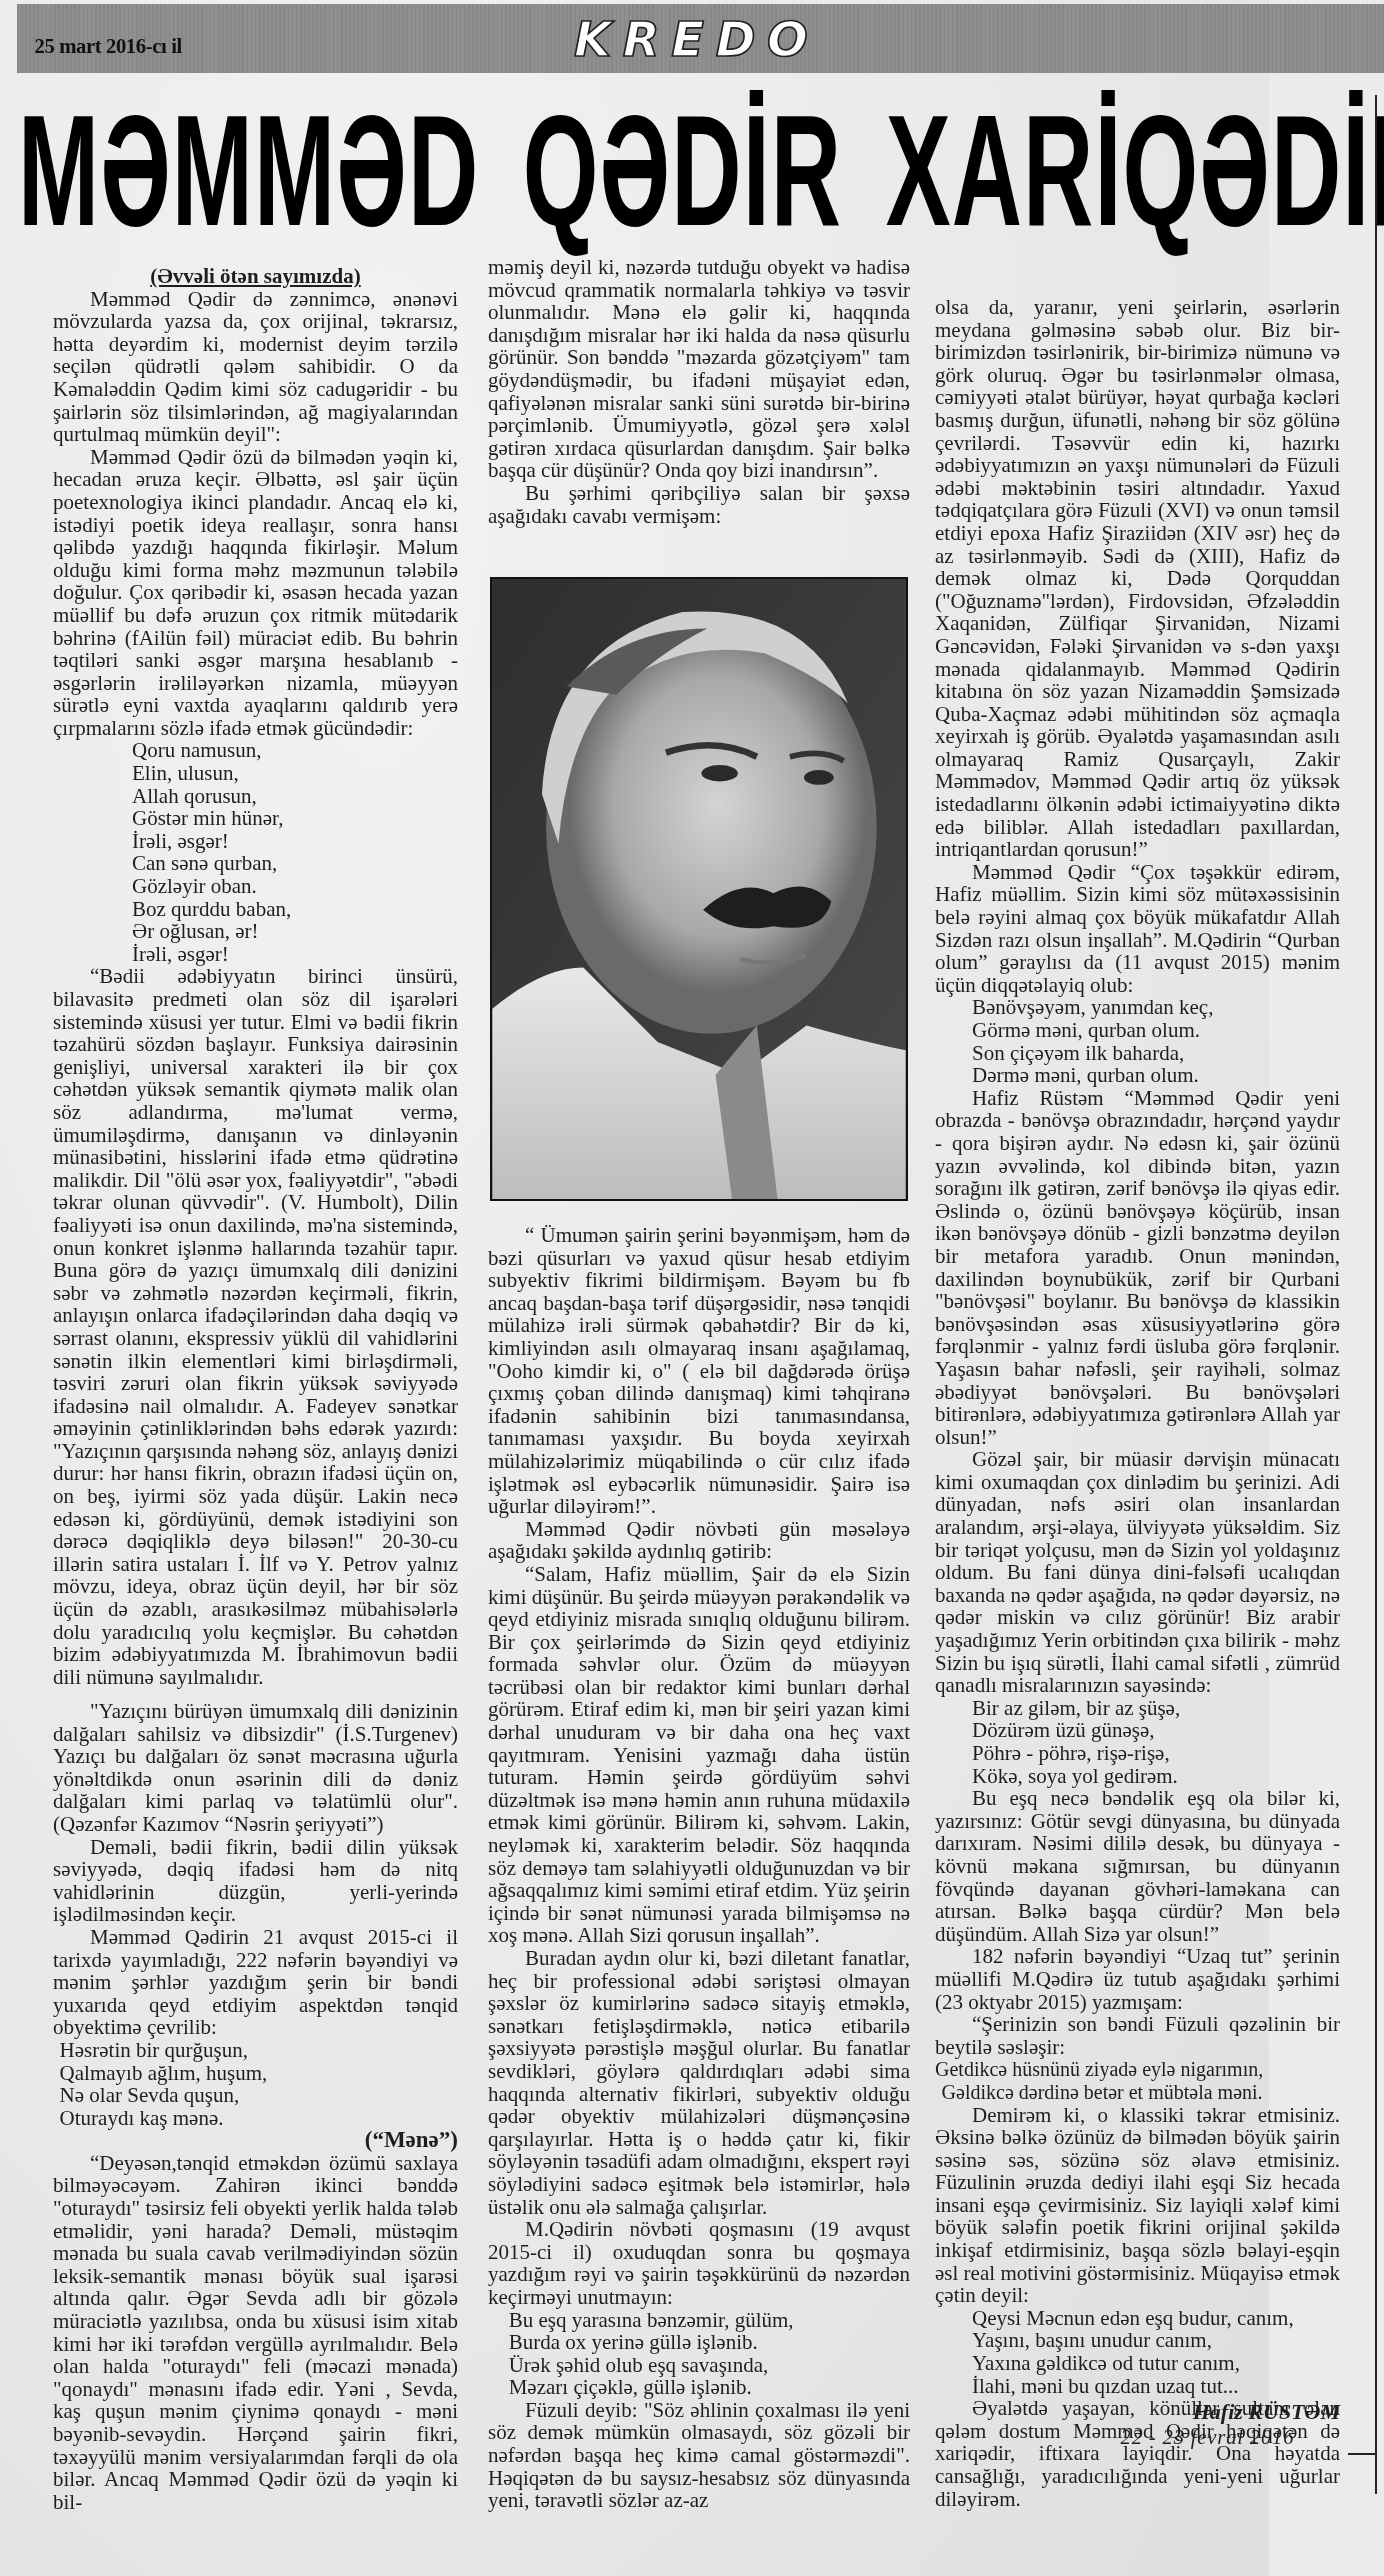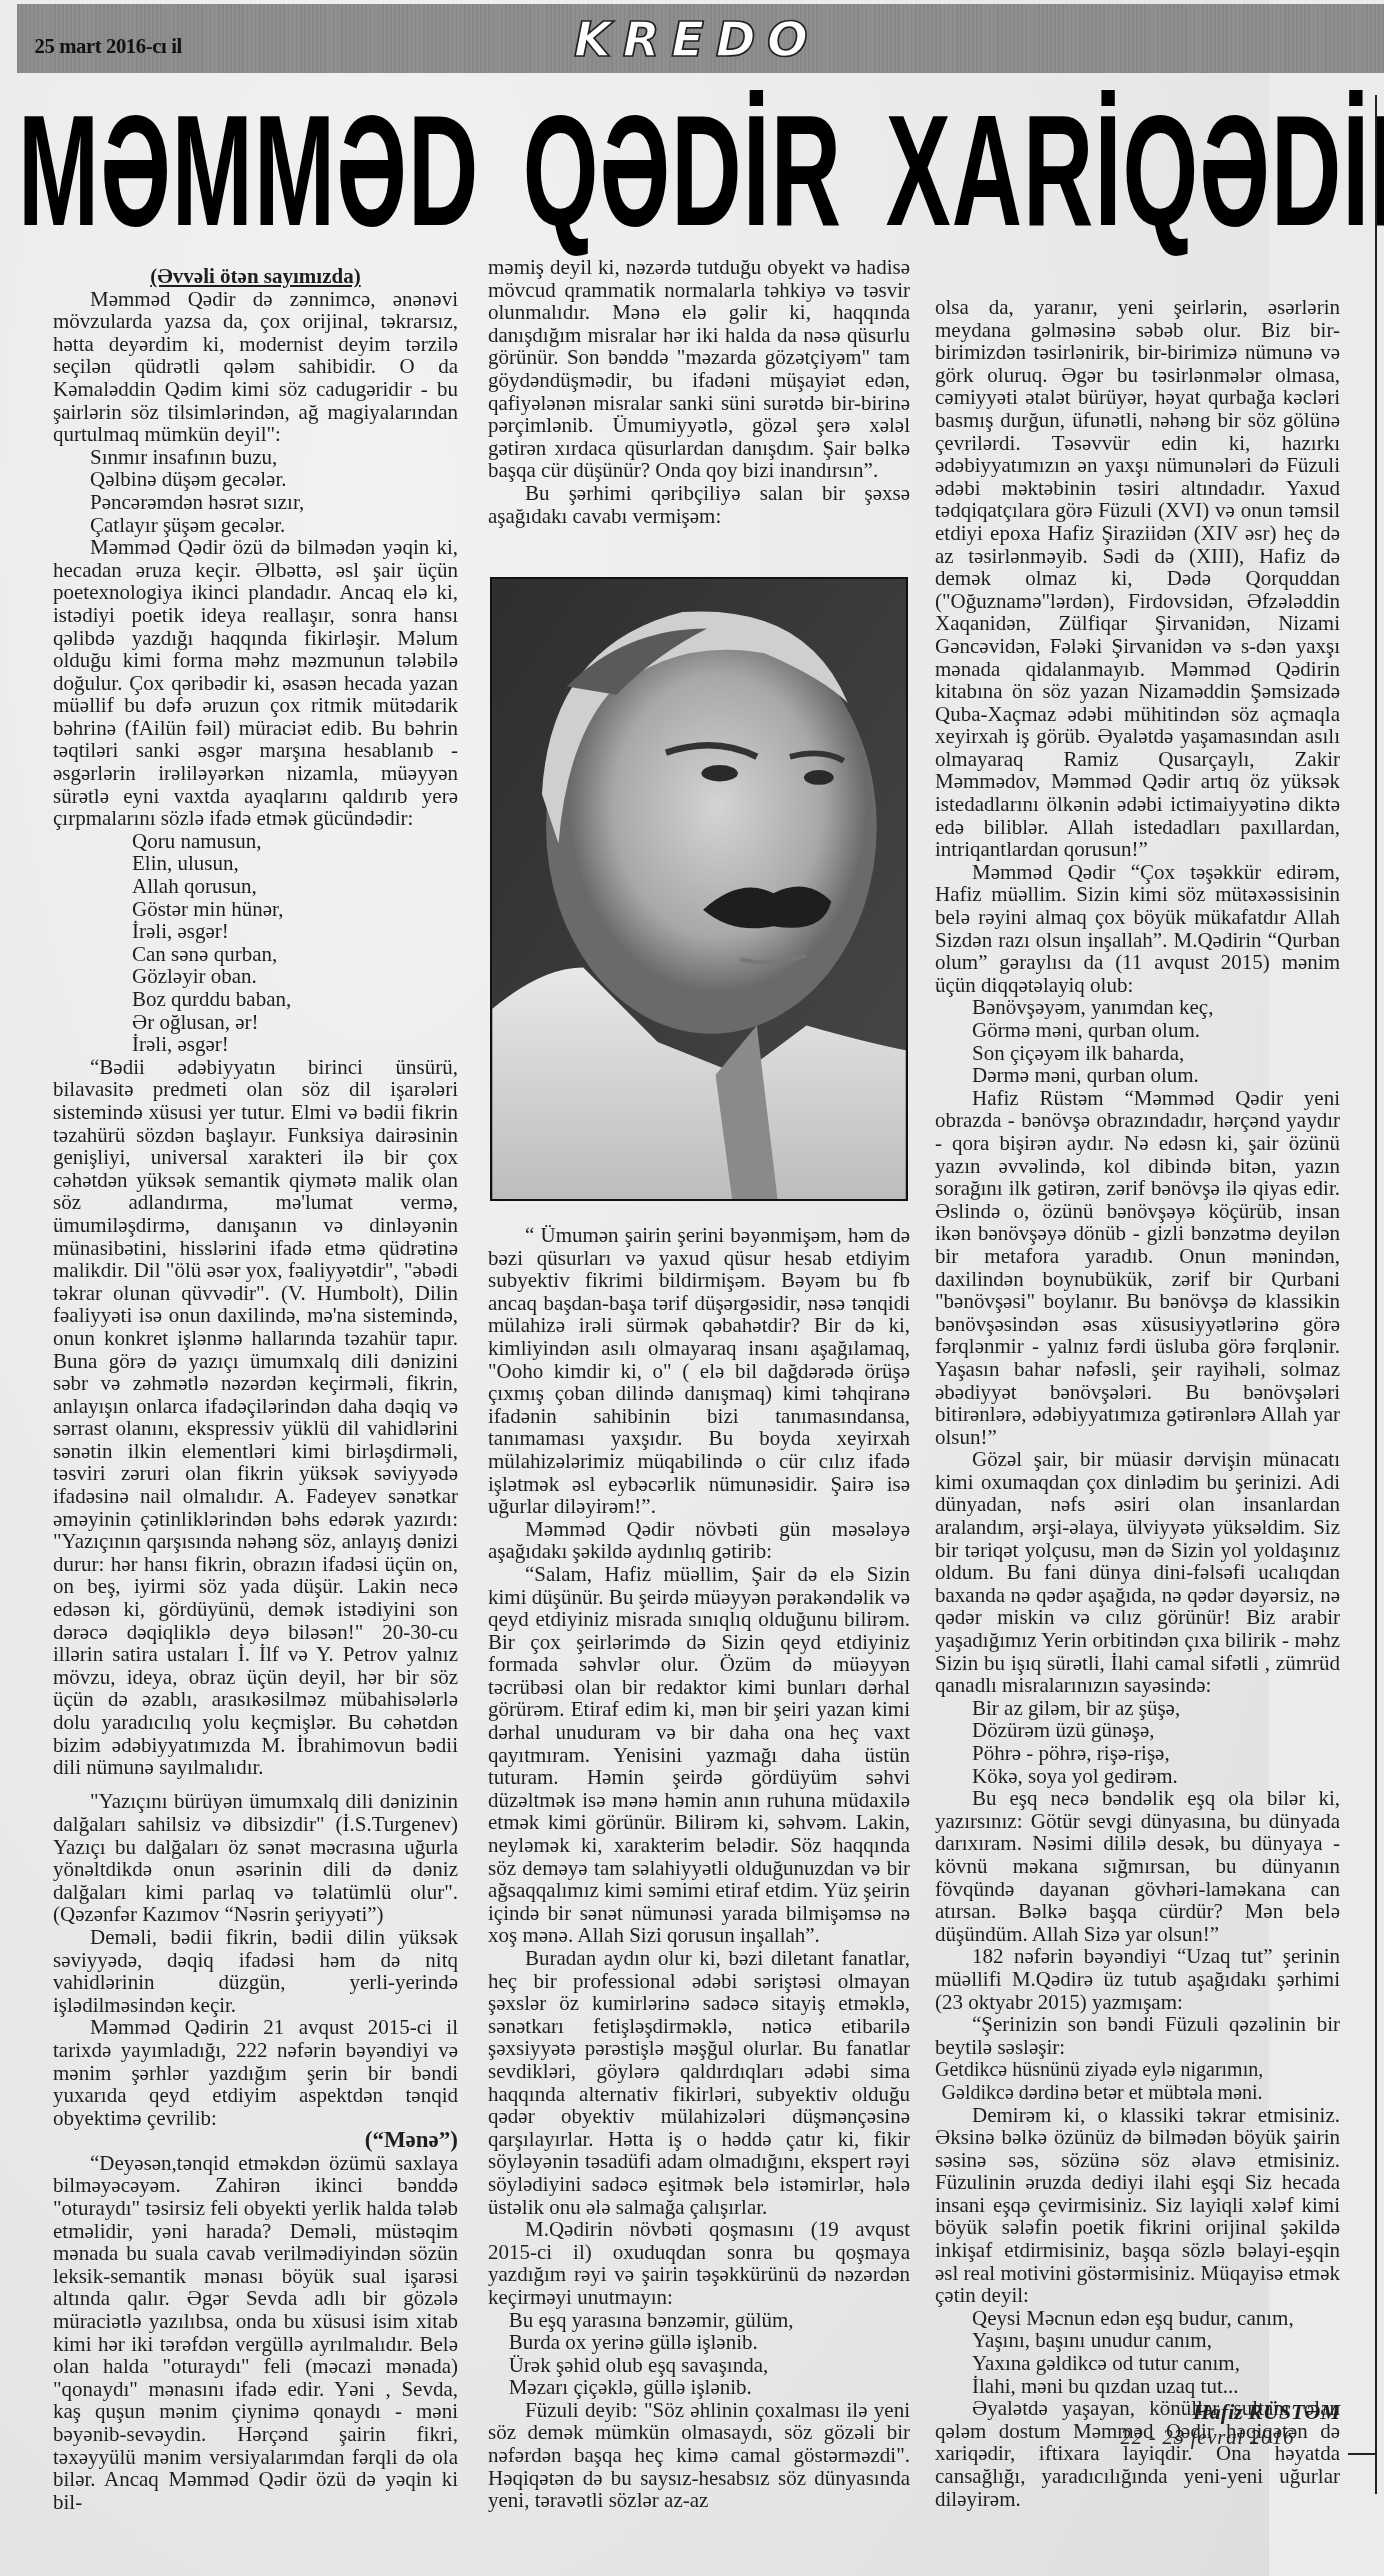--- a/index.html
+++ b/index.html
@@ -93,44 +93,44 @@
   </div>
 
   <div class="headline">MƏMMƏD QƏDİR XARİQƏDİR</div>
 
   <div class="right-rule"></div>
   <div class="bottom-rule"></div>
 
   <div class="col col-1">
     <p class="continued">(Əvvəli ötən sayımızda)</p>
     <p>Məmməd Qədir də zənnimcə, ənənəvi mövzularda yazsa da, çox orijinal, təkrarsız, hətta deyərdim ki, modernist deyim tərzilə seçilən qüdrətli qələm sahibidir. O da Kəmaləddin Qədim kimi söz cadugəridir - bu şairlərin söz tilsimlərindən, ağ magiyalarından qurtulmaq mümkün deyil":</p>
-    <div>
-      <div class="verse ind1">Sınmır insafının buzu,</div>
-      <div class="verse ind1">Qəlbinə düşəm gecələr.</div>
-      <div class="verse ind1">Pəncərəmdən həsrət sızır,</div>
-      <div class="verse ind1">Çatlayır şüşəm gecələr.</div>
-    </div>
     <p>Məmməd Qədir özü də bilmədən yəqin ki, hecadan əruza keçir. Əlbəttə, əsl şair üçün poetexnologiya ikinci plandadır. Ancaq elə ki, istədiyi poetik ideya reallaşır, sonra hansı qəlibdə yazdığı haqqında fikirləşir. Məlum olduğu kimi forma məhz məzmunun tələbilə doğulur. Çox qəribədir ki, əsasən hecada yazan müəllif bu dəfə əruzun çox ritmik mütədarik bəhrinə (fAilün fəil) müraciət edib. Bu bəhrin təqtiləri sanki əsgər marşına hesablanıb - əsgərlərin irəliləyərkən nizamla, müəyyən sürətlə eyni vaxtda ayaqlarını qaldırıb yerə çırpmalarını sözlə ifadə etmək gücündədir:</p>
     <div>
       <div class="verse ind2" style="padding-left:79px">Qoru namusun,</div>
       <div class="verse ind2" style="padding-left:79px">Elin, ulusun,</div>
       <div class="verse ind2" style="padding-left:79px">Allah qorusun,</div>
       <div class="verse ind2" style="padding-left:79px">Göstər min hünər,</div>
       <div class="verse ind2" style="padding-left:79px">İrəli, əsgər!</div>
       <div class="verse ind2" style="padding-left:79px">Can sənə qurban,</div>
       <div class="verse ind2" style="padding-left:79px">Gözləyir oban.</div>
       <div class="verse ind2" style="padding-left:79px">Boz qurddu baban,</div>
       <div class="verse ind2" style="padding-left:79px">Ər oğlusan, ər!</div>
       <div class="verse ind2" style="padding-left:79px">İrəli, əsgər!</div>
     </div>
     <p>“Bədii ədəbiyyatın birinci ünsürü, bilavasitə predmeti olan söz dil işarələri sistemində xüsusi yer tutur. Elmi və bədii fikrin təzahürü sözdən başlayır. Funksiya dairəsinin genişliyi, universal xarakteri ilə bir çox cəhətdən yüksək semantik qiymətə malik olan söz adlandırma, mə'lumat vermə, ümumiləşdirmə, danışanın və dinləyənin münasibətini, hisslərini ifadə etmə qüdrətinə malikdir. Dil "ölü əsər yox, fəaliyyətdir", "əbədi təkrar olunan qüvvədir". (V. Humbolt), Dilin fəaliyyəti isə onun daxilində, mə'na sistemində, onun konkret işlənmə hallarında təzahür tapır. Buna görə də yazıçı ümumxalq dili dənizini səbr və zəhmətlə nəzərdən keçirməli, fikrin, anlayışın onlarca ifadəçilərindən daha dəqiq və sərrast olanını, ekspressiv yüklü dil vahidlərini sənətin ilkin elementləri kimi birləşdirməli, təsviri zəruri olan fikrin yüksək səviyyədə ifadəsinə nail olmalıdır. A. Fadeyev sənətkar əməyinin çətinliklərindən bəhs edərək yazırdı: "Yazıçının qarşısında nəhəng söz, anlayış dənizi durur: hər hansı fikrin, obrazın ifadəsi üçün on, on beş, iyirmi söz yada düşür. Lakin necə edəsən ki, gördüyünü, demək istədiyini son dərəcə dəqiqliklə deyə biləsən!" 20-30-cu illərin satira ustaları İ. İlf və Y. Petrov yalnız mövzu, ideya, obraz üçün deyil, hər bir söz üçün də əzablı, arasıkəsilməz mübahisələrlə dolu yaradıcılıq yolu keçmişlər. Bu cəhətdən bizim ədəbiyyatımızda M. İbrahimovun bədii dili nümunə sayılmalıdır.</p>
     <div class="spacer"></div>
     <p>"Yazıçını bürüyən ümumxalq dili dənizinin dalğaları sahilsiz və dibsizdir" (İ.S.Turgenev) Yazıçı bu dalğaları öz sənət məcrasına uğurla yönəltdikdə onun əsərinin dili də dəniz dalğaları kimi parlaq və təlatümlü olur".(Qəzənfər Kazımov “Nəsrin şeriyyəti”)</p>
     <p>Deməli, bədii fikrin, bədii dilin yüksək səviyyədə, dəqiq ifadəsi həm də nitq vahidlərinin düzgün, yerli-yerində işlədilməsindən keçir.</p>
     <p>Məmməd Qədirin 21 avqust 2015-ci il tarixdə yayımladığı, 222 nəfərin bəyəndiyi və mənim şərhlər yazdığım şerin bir bəndi yuxarıda qeyd etdiyim aspektdən tənqid obyektimə çevrilib:</p>
+    <div>
+      <div class="verse ind0b">Həsrətin bir qurğuşun,</div>
+      <div class="verse ind0b">Qalmayıb ağlım, huşum,</div>
+      <div class="verse ind0b">Nə olar Sevda quşun,</div>
+      <div class="verse ind0b">Oturaydı kaş mənə.</div>
+    </div>
     <p class="poem-title">(“Mənə”)</p>
     <p>“Deyəsən,tənqid etməkdən özümü saxlaya bilməyəcəyəm. Zahirən ikinci bənddə "oturaydı" təsirsiz feli obyekti yerlik halda tələb etməlidir, yəni harada? Deməli, müstəqim mənada bu suala cavab verilmədiyindən sözün leksik-semantik mənası böyük sual işarəsi altında qalır. Əgər Sevda adlı bir gözələ müraciətlə yazılıbsa, onda bu xüsusi isim xitab kimi hər iki tərəfdən vergüllə ayrılmalıdır. Belə olan halda "oturaydı" feli (məcazi mənada) "qonaydı" mənasını ifadə edir. Yəni , Sevda, kaş quşun mənim çiynimə qonaydı - məni bəyənib-sevəydin. Hərçənd şairin fikri, təxəyyülü mənim versiyalarımdan fərqli də ola bilər. Ancaq Məmməd Qədir özü də yəqin ki bil-</p>
   </div>
 
   <div class="col col-2">
     <p class="noindent">məmiş deyil ki, nəzərdə tutduğu obyekt və hadisə mövcud qrammatik normalarla təhkiyə və təsvir olunmalıdır. Mənə elə gəlir ki, haqqında danışdığım misralar hər iki halda da nəsə qüsurlu görünür. Son bənddə "məzarda gözətçiyəm" tam göydəndüşmədir, bu ifadəni müşayiət edən, qafiyələnən misralar sanki süni surətdə bir-birinə pərçimlənib. Ümumiyyətlə, gözəl şerə xələl gətirən xırdaca qüsurlardan danışdım. Şair bəlkə başqa cür düşünür? Onda qoy bizi inandırsın”.</p>
     <p>Bu şərhimi qəribçiliyə salan bir şəxsə aşağıdakı cavabı vermişəm:</p>
   </div>
 
   <div class="photo">

